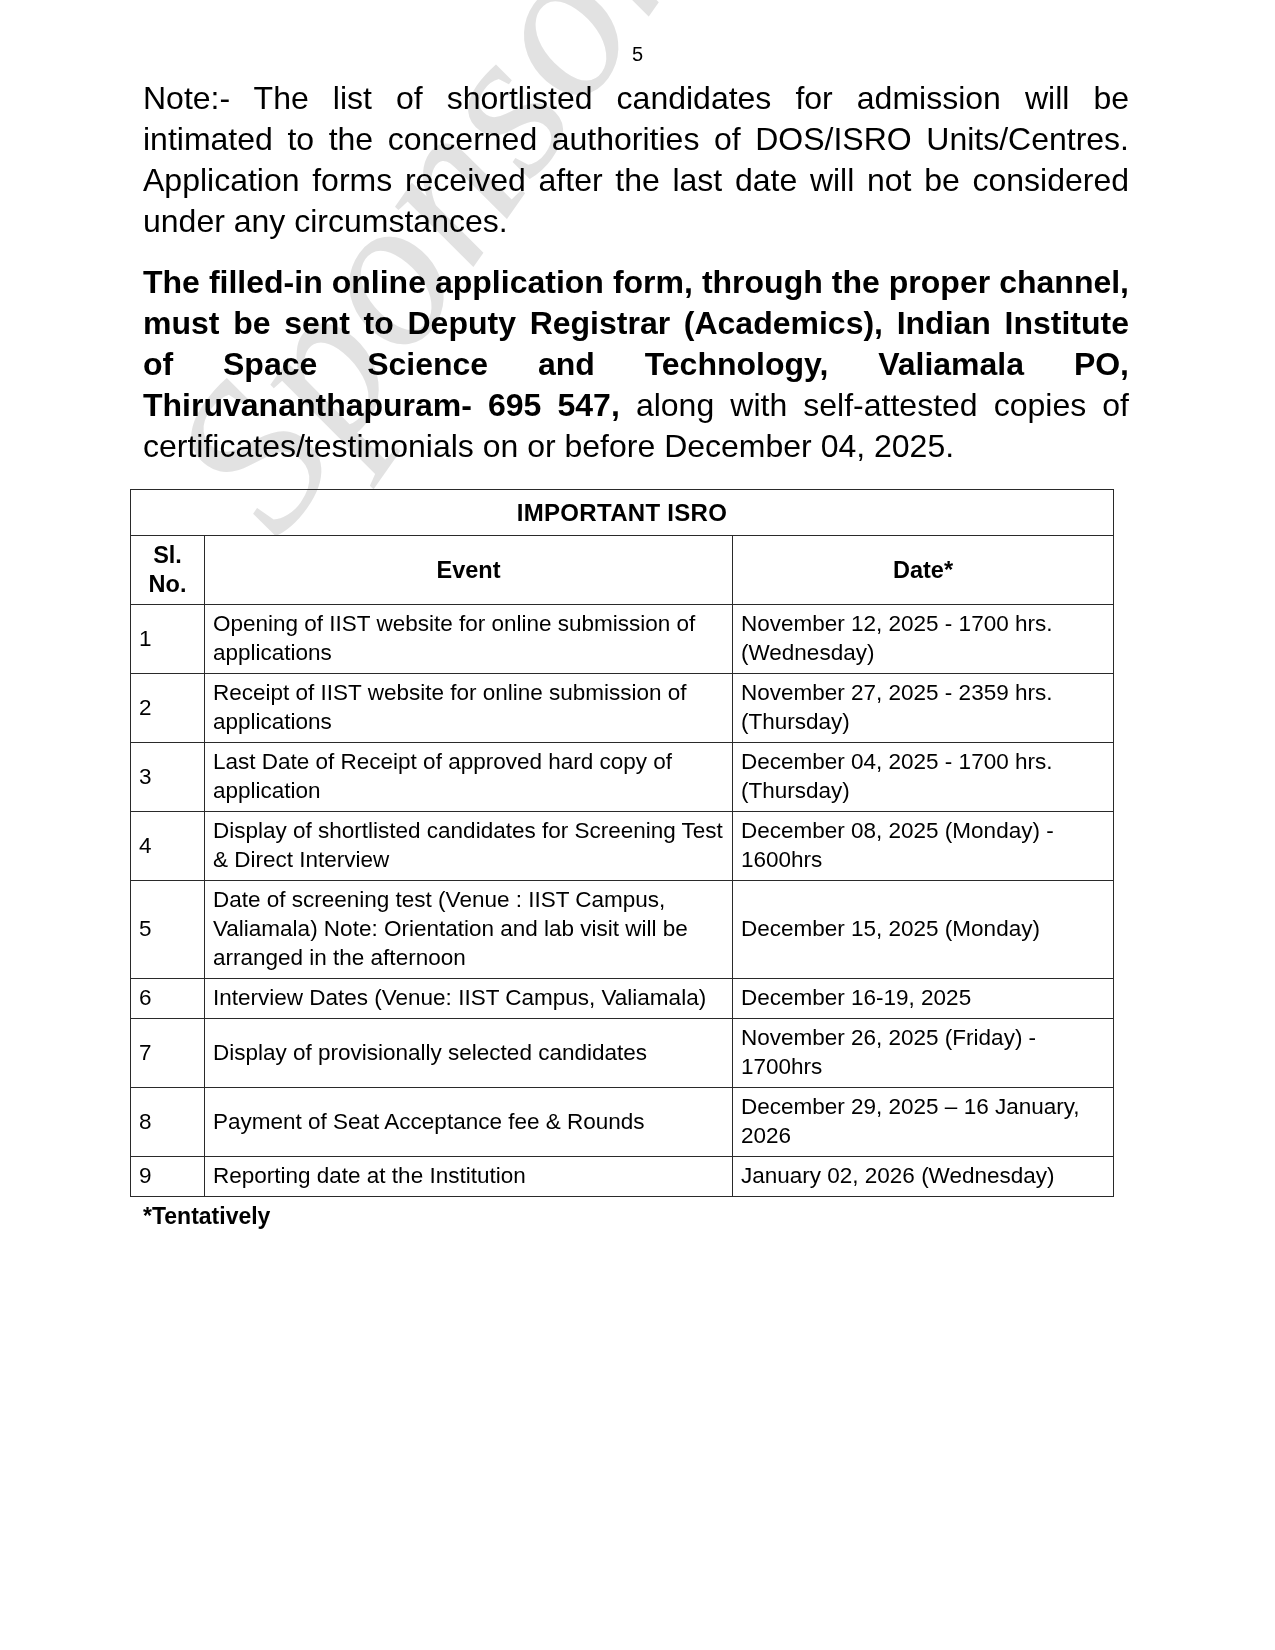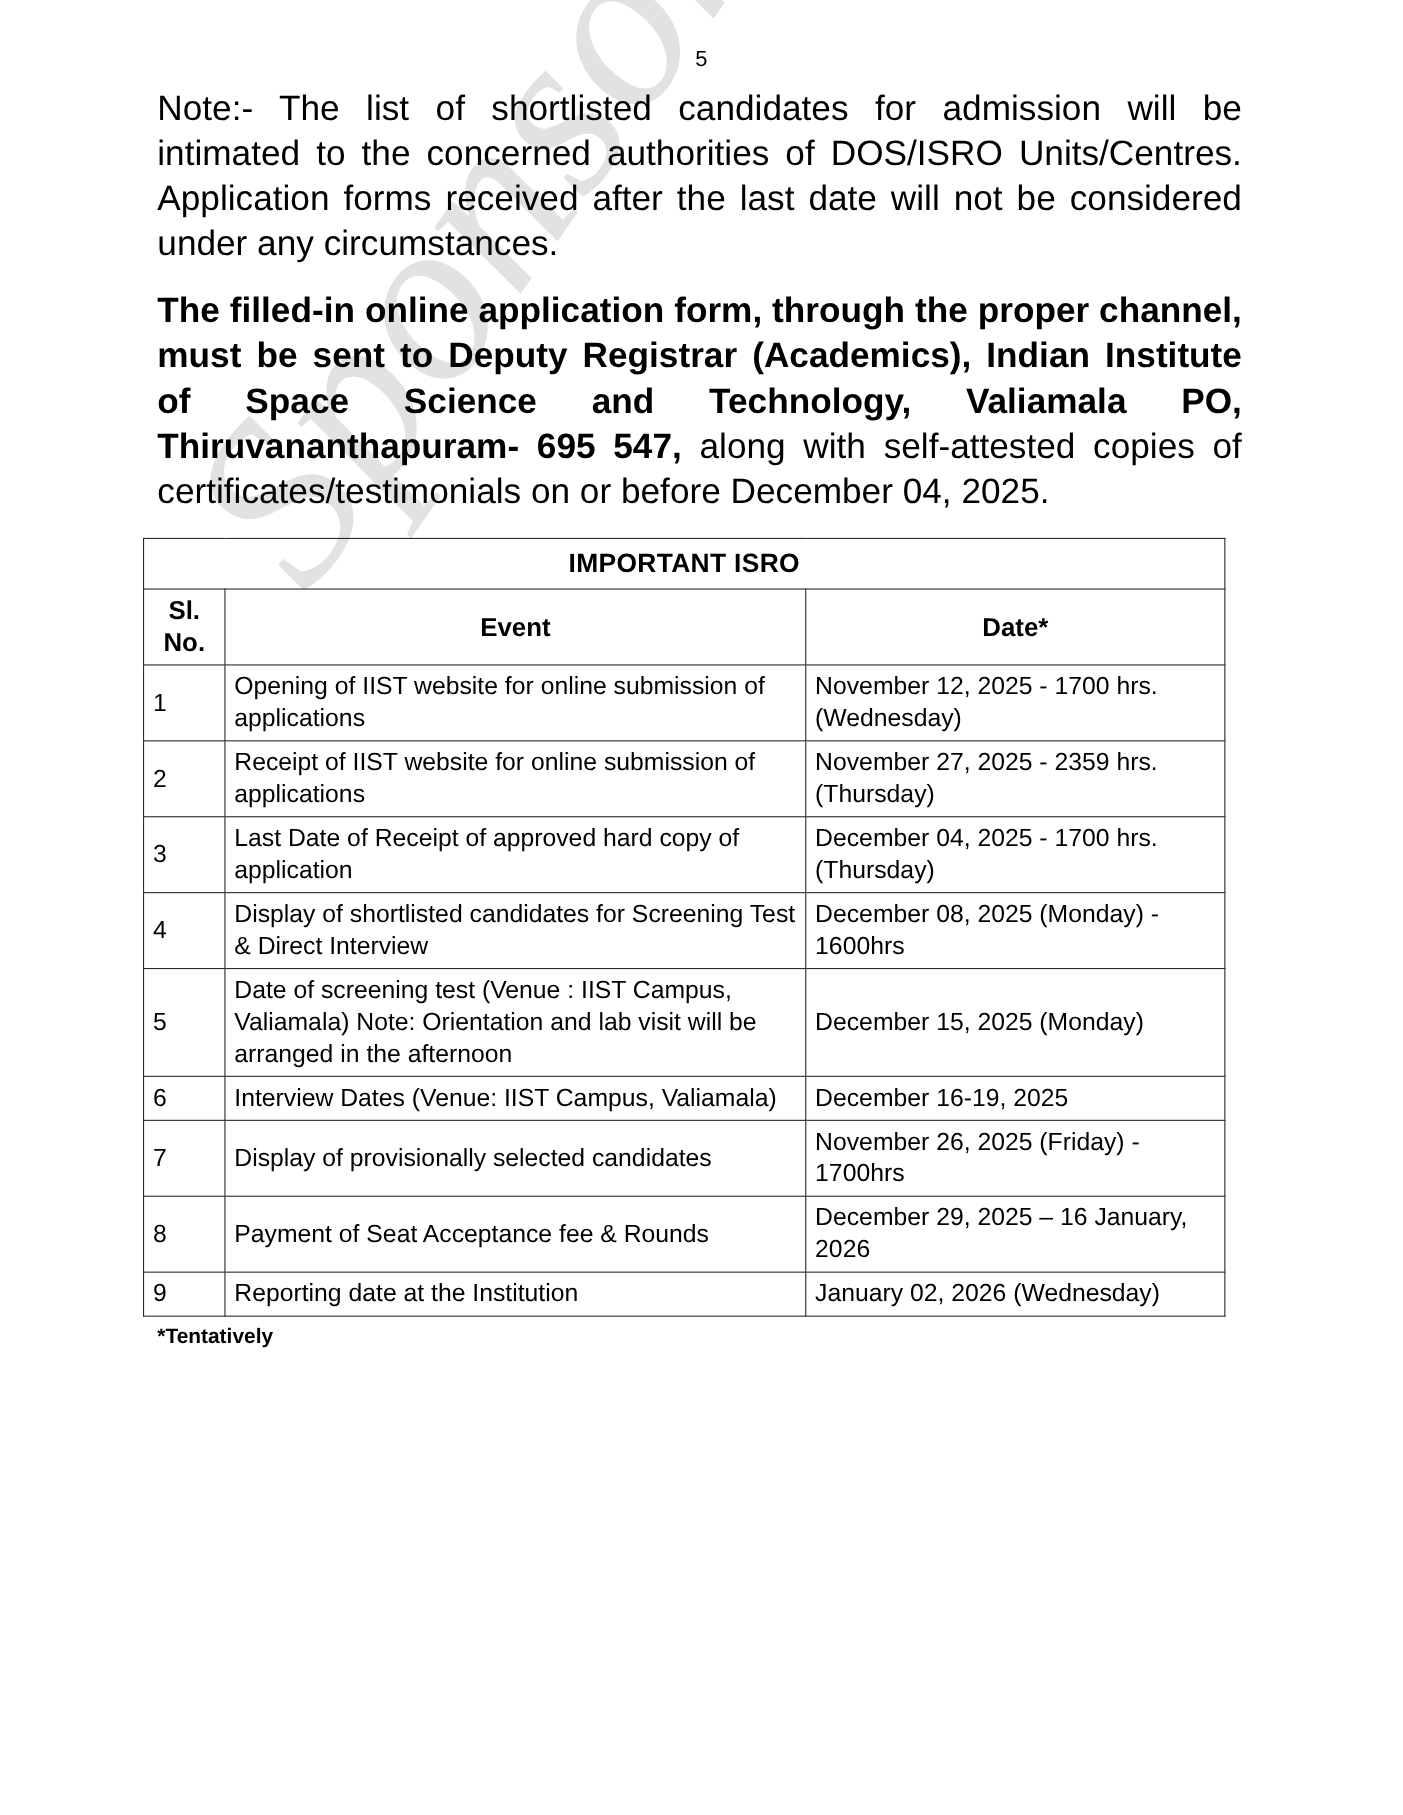--- a/index.html
+++ b/index.html
@@ -110,21 +110,21 @@
   }
   .col-sl   { width: 74px; }
   .col-ev   { width: 528px; }
   .col-dt   { width: 381px; }
   td.sl { text-align: left; padding-left: 14px; }
   td.ev { padding-left: 12px; }
   td.dt { padding-left: 10px; white-space: nowrap; overflow: visible; }
   td.dt.wrap { white-space: normal; margin-left: 32px; }
   .footnote {
     margin: 4px 0 0 143px;
-    font-size: 19px;
+    font-size: 23px;
     font-weight: bold;
     line-height: 30px;
   }
 </style>
 </head>
 <body>
 
 <div id="page">
 
   <div id="watermark">

